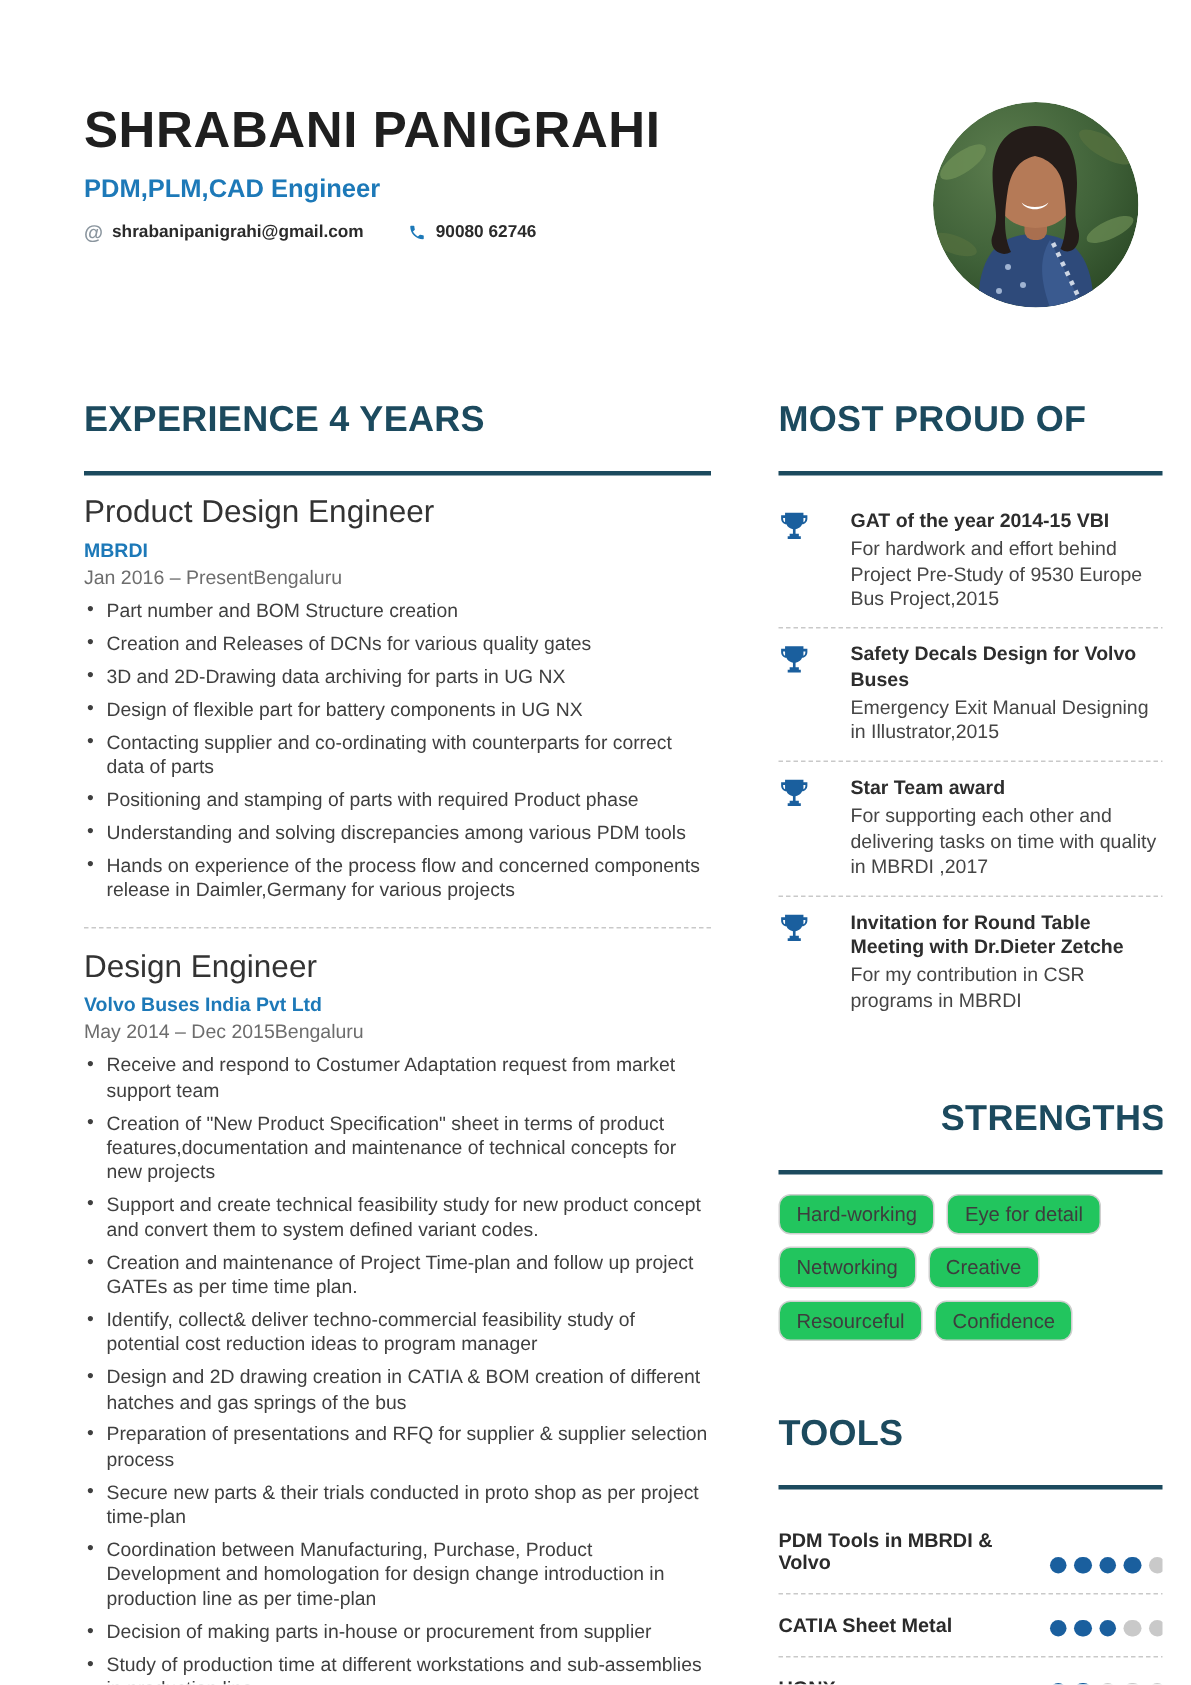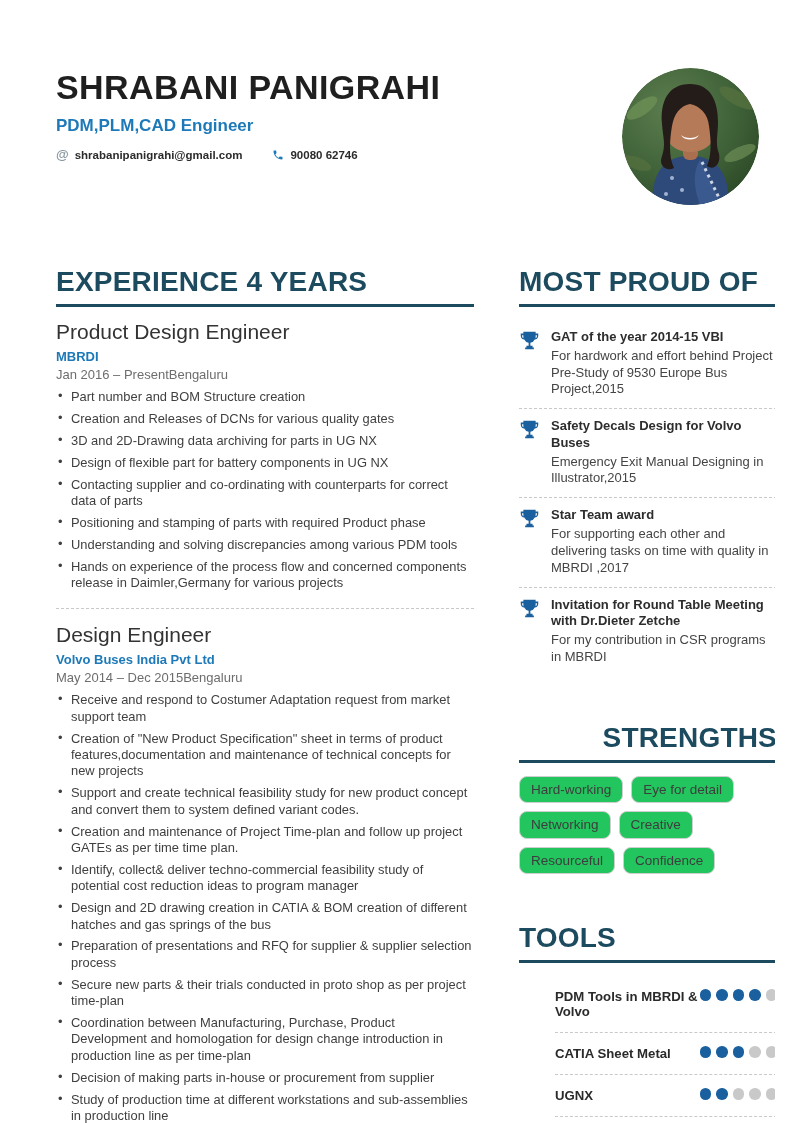--- a/index.html
+++ b/index.html
@@ -21,56 +21,56 @@
     position: absolute; top: 0px; right: -21px; width: 137px; height: 137px;
     border-radius: 50%; overflow: hidden;
   }
 
   
   .columns { display: flex; gap: 45px; margin-top: 46px; }
   .col-left { width: 418px; flex: none; }
   .col-right { width: 258px; flex: none; }
 
   .section-h {
-    font-size: 28px; font-weight: bold; color: #1c4a5e; letter-spacing: 0.2px;
-    border-bottom: 3px solid #1c4a5e; padding-bottom: 6px; margin: 0 0 13px;
+    font-size: 24px; font-weight: bold; color: #1c4a5e; letter-spacing: 0.2px;
+    border-bottom: 3px solid #1c4a5e; padding-bottom: 20px; margin: 0 0 13px;
   }
 
   
   .job-role { font-size: 21px; color: #333; margin: 6px 0 5px; font-weight: normal; }
   .job-company { font-size: 13px; font-weight: bold; color: #1d79b8; margin-bottom: 3px; }
   .job-meta { font-size: 13px; color: #6d6d6d; margin-bottom: 7px; }
   ul.bullets { margin: 0; padding: 0; }
   ul.bullets li {
     list-style: none; position: relative; padding-left: 15px; margin-bottom: 5.5px;
     font-size: 12.9px; line-height: 1.27; color: #3f3f3f;
   }
   ul.bullets li::before { content: "\2022"; position: absolute; left: 2px; top: -1px; color: #3f3f3f; }
   .dashed-sep { border: none; border-top: 1px dashed #c9c9c9; margin: 17px 0 14px; }
 
   
-  .proud-item { display: flex; gap: 11px; padding: 9px 0 10px; border-bottom: 1px dashed #c9c9c9; }
+  .proud-item { display: flex; gap: 27px; padding: 9px 0 10px; border-bottom: 1px dashed #c9c9c9; }
   .proud-item:last-child { border-bottom: none; }
   .trophy-svg { width: 21px; height: 21px; fill: #1a5f9e; flex: none; margin-top: 1px; }
   .proud-title { font-weight: bold; font-size: 13px; color: #2d2d2d; line-height: 1.28; margin-bottom: 2px; }
   .proud-desc { font-size: 13px; color: #454545; line-height: 1.3; }
 
   
   .strengths-section { margin-top: 46px; text-align: right; }
   .pills { display: flex; flex-wrap: wrap; gap: 8px; }
   .pill {
     border: 1px solid #cfcfcf; border-radius: 8px; padding: 4px 11px;
     font-size: 13.5px; color: #3d3d3d; background: #22c55e; line-height: 1.3;
   }
 
   
   .tools-section { margin-top: 48px; }
   .tool-row {
-    display: flex; justify-content: space-between; align-items: flex-start;
-    padding: 13px 0; border-bottom: 1px dashed #c9c9c9; margin-left: 36px;
+    display: flex; justify-content: space-between; align-items: flex-end;
+    padding: 13px 0; border-bottom: 1px dashed #c9c9c9;
   }
   .tool-row:last-child { border-bottom: none; }
   .tool-name { font-size: 13.2px; font-weight: bold; color: #2a2a2a; }
   .dots { display: flex; gap: 5px; }
   .dot { width: 11.5px; height: 11.5px; border-radius: 50%; background: #c9c9c9; }
   .dot.filled { background: #1a5f9e; }
 </style>
 </head>
 <body>
 

